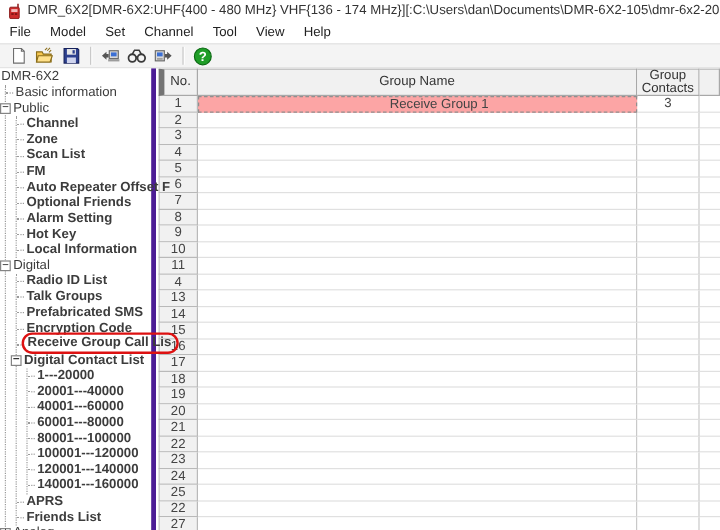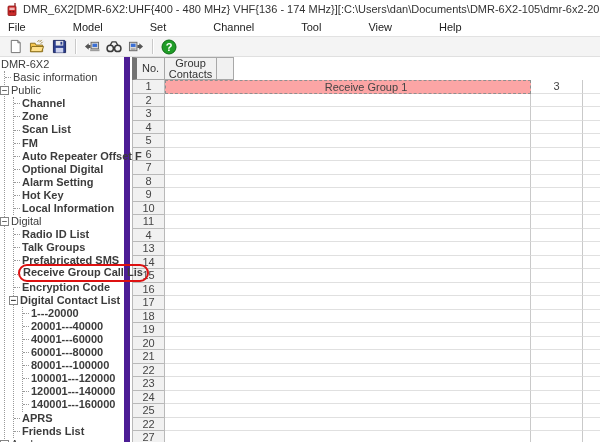--- a/index.html
+++ b/index.html
@@ -7,34 +7,34 @@
               font-family:"Liberation Sans", sans-serif; font-size:11px; color:#333; }
 
   
   .titlebar { position:absolute; left:0; top:0; width:600px; height:18px;
               display:flex; align-items:center; gap:5px; padding-left:6px; background:#fff; }
   .titlebar .app-icon { width:12px; height:13px; flex:0 0 auto; }
   .titlebar .title-text { white-space:nowrap; overflow:hidden; color:#333; }
 
   
   .menubar { position:absolute; left:0; top:18px; width:600px; height:18px;
-             display:flex; align-items:center; background:#fff;gap:31px; }
+             display:flex; align-items:center; background:#fff; }
   .menubar .menu-item { padding:0 8px; line-height:18px; color:#222; cursor:default; }
 
   
   .toolbar { position:absolute; left:0; top:36px; width:600px; height:21px;
              display:flex; align-items:center; gap:2px; padding-left:5px;
              background:#f4f4f4; border-top:1px solid #e2e2e2; border-bottom:1px solid #e0e0e0; }
   .tb-btn { width:20px; height:19px; display:flex; align-items:center; justify-content:center;
             background:transparent; border:1px solid transparent; }
   .tb-sep { width:1px; height:15px; background:#c9c9c9; margin:0 4px; box-shadow:1px 0 0 #fff; }
 
   
   .tree-pane { position:absolute; left:0; top:57px; width:130px; height:385px;
-               background:#fff; border-right:6px solid #4c1d95; overflow:visible;
+               background:#fff; border-right:4px solid #4c1d95; overflow:visible;
                padding-top:1px; z-index:2; }
   .tree-item { height:13.1px; line-height:13.1px; display:flex; align-items:center;
                white-space:nowrap; color:#3c3c3c; }
   .tree-root-item { padding-left:1px; }
   .branch { margin-left:4px; border-left:1px dotted #9a9a9a; }
   .branch .branch { margin-left:8px;font-weight:bold; }
   .connector { display:inline-block; width:6px; border-top:1px dotted #9a9a9a;
                margin-right:2px; flex:0 0 auto; }
   .expander { display:inline-block; width:9px; height:9px; flex:0 0 auto;
               margin-left:-5px; margin-right:2px; background:#fff;
@@ -175,21 +175,21 @@
         <div class="tree-item">
           <span class="connector"></span>
           <span>FM</span>
         </div>
         <div class="tree-item">
           <span class="connector"></span>
           <span>Auto Repeater Offset F</span>
         </div>
         <div class="tree-item">
           <span class="connector"></span>
-          <span>Optional Digital</span>
+          <span>Optional Friends</span>
         </div>
         <div class="tree-item">
           <span class="connector"></span>
           <span>Alarm Setting</span>
         </div>
         <div class="tree-item">
           <span class="connector"></span>
           <span>Hot Key</span>
         </div>
         <div class="tree-item">
@@ -209,25 +209,25 @@
         <div class="tree-item">
           <span class="connector"></span>
           <span>Talk Groups</span>
         </div>
         <div class="tree-item">
           <span class="connector"></span>
           <span>Prefabricated SMS</span>
         </div>
         <div class="tree-item">
           <span class="connector"></span>
+          <span>Encryption Code</span>
+        </div>
+        <div class="tree-item">
+          <span class="connector"></span>
           <span class="red-oval" style="border-color: rgb(221, 17, 17);"><span>Receive Group Call Lis</span></span>
-        </div>
-        <div class="tree-item">
-          <span class="connector"></span>
-          <span>Encryption Code</span>
         </div>
         <div class="tree-item">
           <span class="expander">−</span>
           <span>Digital Contact List</span>
         </div>
         <div class="branch">
           <div class="tree-item">
             <span class="connector"></span>
             <span>1---20000</span>
           </div>
@@ -272,20 +272,21 @@
       <div class="tree-item">
         <span class="expander">+</span>
         <span>Analog</span>
       </div>
     </div>
   </div>
 
 <div class="table-pane">
   <div class="thead">
     <div class="th col-no">No.</div>
+    <div class="th col-name">Group Name</div>
     <div class="th col-contacts">Group Contacts</div>
     <div class="th col-filler"></div>
   </div>
   <div class="tbody" id="tbody">
       <div class="trow">
         <div class="td col-no">1</div>
         <div class="td col-name selected">Receive Group 1</div>
         <div class="td col-contacts">3</div>
         <div class="td col-filler"></div>
       </div>

